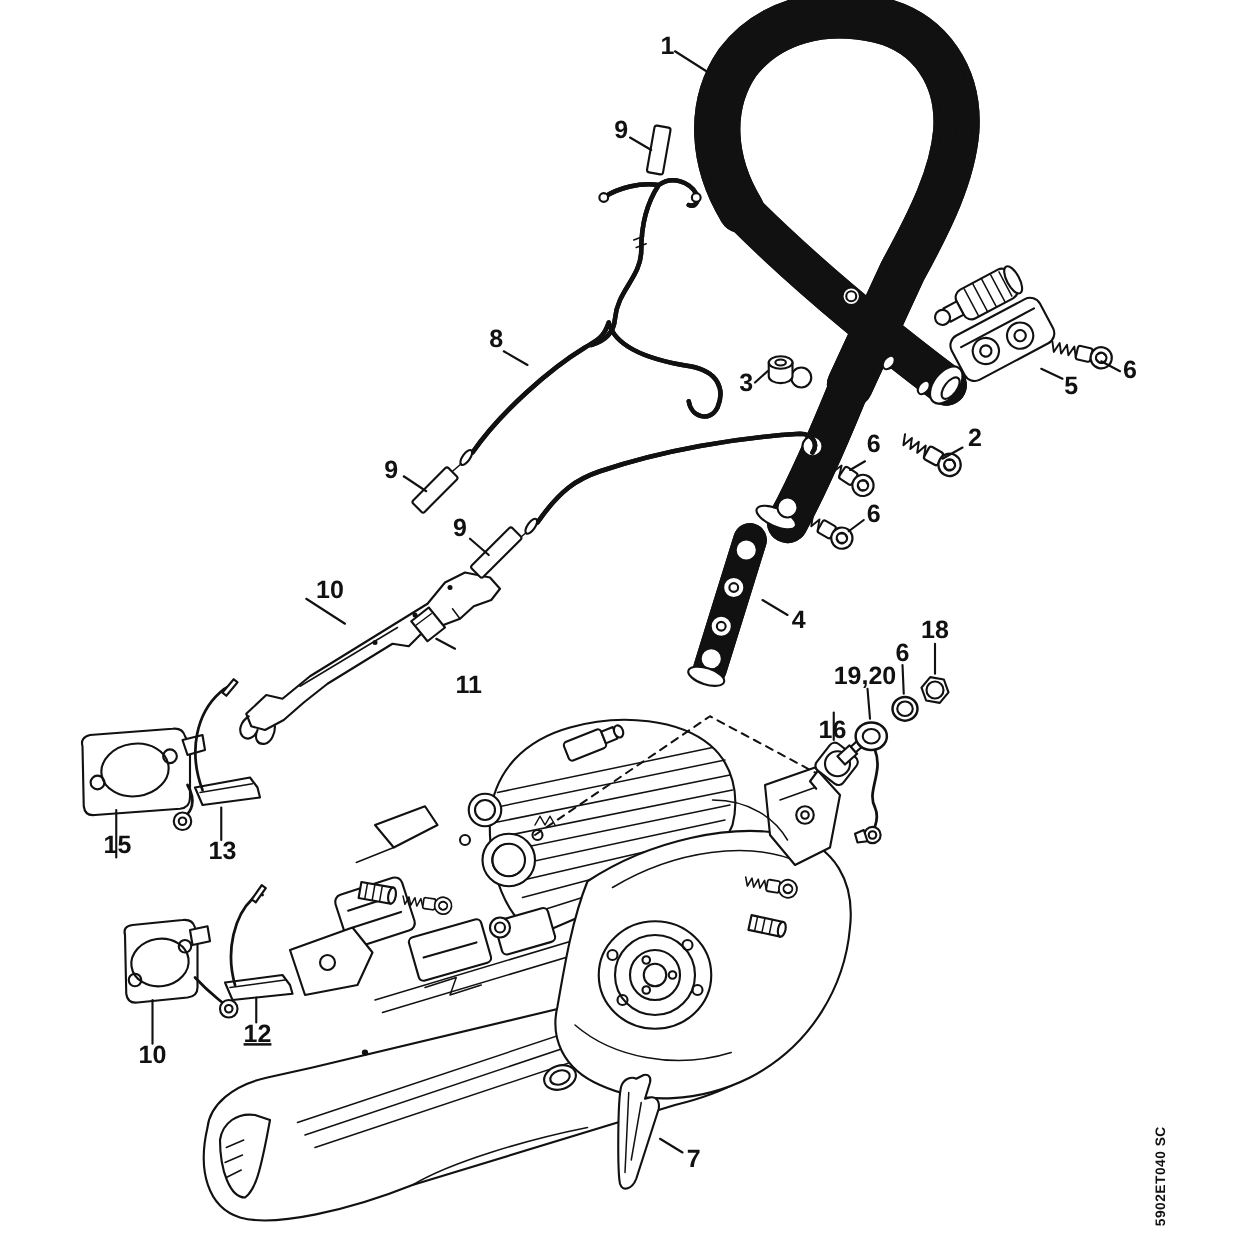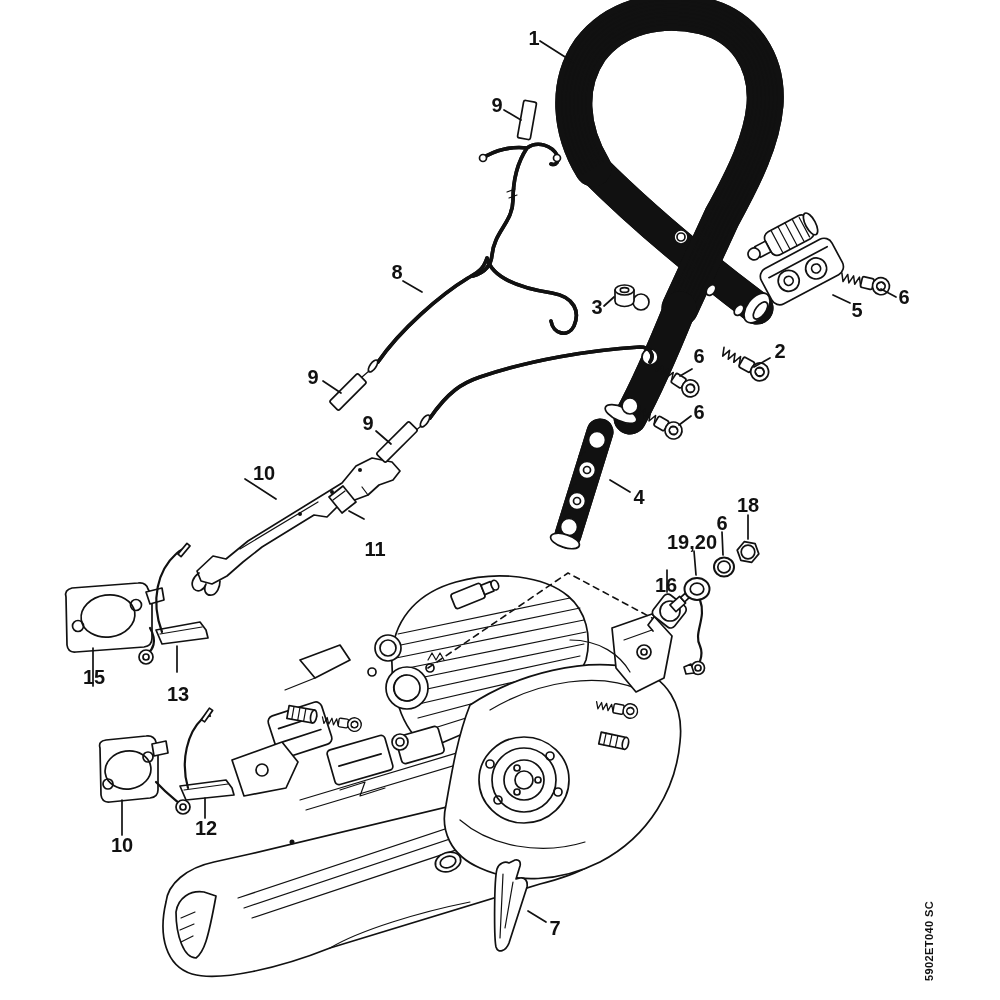--- a/index.html
+++ b/index.html
@@ -375,20 +375,20 @@
       <div class="callout" style="left: 313px; top: 377px;">9</div>
       <div class="callout" style="left: 368px; top: 423px;">9</div>
       <div class="callout" style="left: 234px; top: 473px; margin-left: 30px;">10</div>
       <div class="callout" style="left: 375px; top: 549px;">11</div>
       <div class="callout" style="left: 639px; top: 497px;">4</div>
       <div class="callout" style="left: 748px; top: 505px;">18</div>
       <div class="callout" style="left: 722px; top: 523px;">6</div>
       <div class="callout" style="left: 692px; top: 542px;">19,20</div>
       <div class="callout" style="left: 666px; top: 561px; margin-top: 24px;">16</div>
       <div class="callout" style="left: 94px; top: 660px; margin-top: 17px;">15</div>
-      <div class="callout" style="left: 178px; top: 682px; margin-top: 12px;">13</div>
+      <div class="callout" style="left: 178px; top: 682px;">13</div>
       <div class="callout" style="left: 122px; top: 845px;">10</div>
-      <div class="callout" style="left: 206px; top: 828px;">12</div>
+      <div class="callout" style="left: 206px; top: 828px; text-decoration: underline;">12</div>
       <div class="callout" style="left: 555px; top: 928px;">7</div>
     </div>
 
 <div class="drawing-code">5902ET040 SC</div>
 </div>
 
 </body></html>

